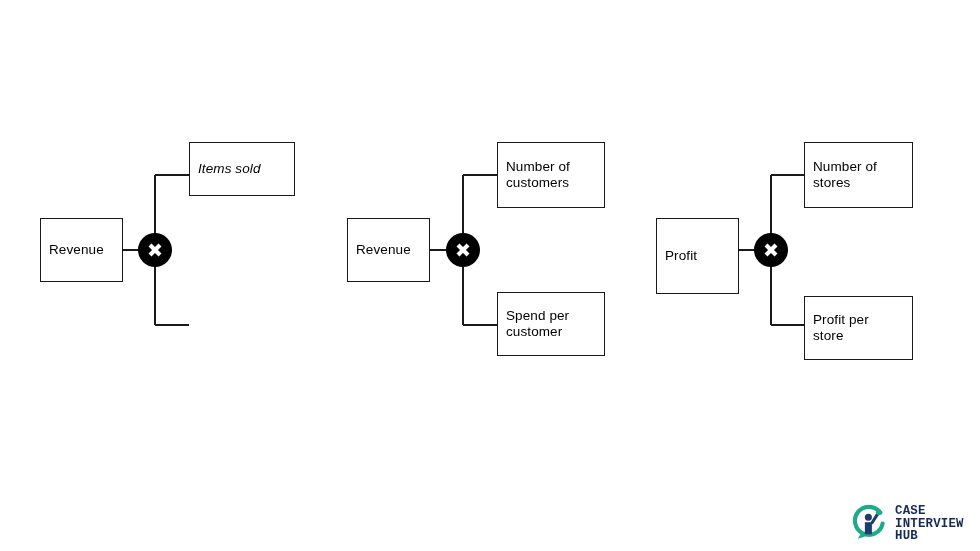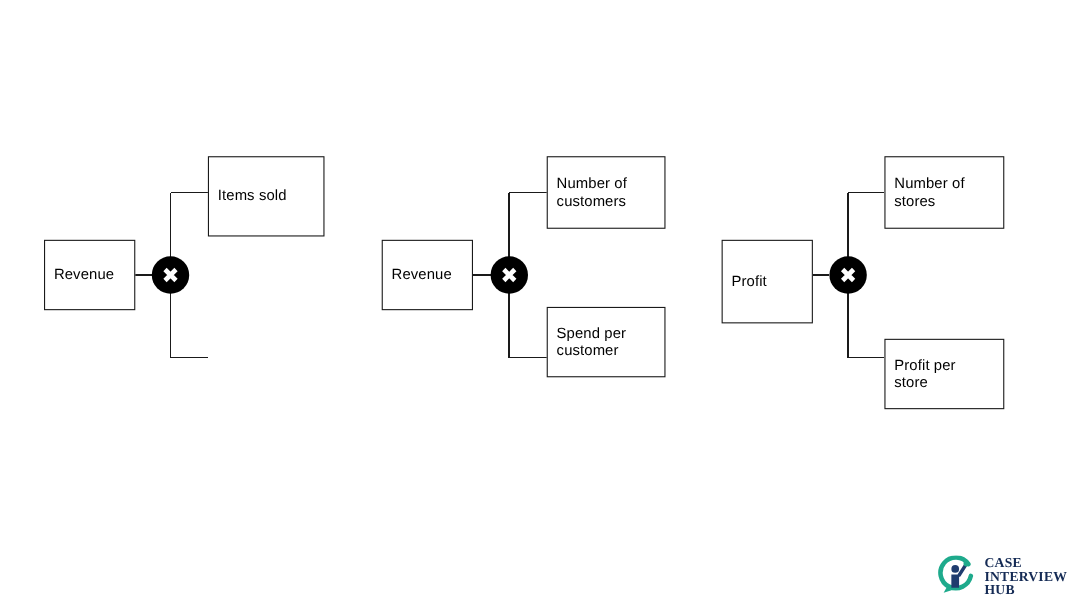--- a/index.html
+++ b/index.html
@@ -75,21 +75,21 @@
     height: 38px;
     flex: 0 0 auto;
   }
   #logo-text {
     display: flex;
     flex-direction: column;
     justify-content: center;
     line-height: 12.6px;
   }
   #logo-text span {
-    font-family: Liberation Serif, serif;
+    font-family: Liberation Mono, monospace;
     font-weight: bold;
     font-size: 12.4px;
     letter-spacing: 0.2px;
     color: #152b55;
     white-space: nowrap;
   }
 </style>
 </head>
 <body>
 
@@ -118,61 +118,61 @@
   <div class="node-box" style="left:40px; top:218px; width:83px; height:64px;">
     <span class="node-label">Revenue</span>
   </div>
 
   <div class="op-badge" style="left:138px; top:233px;">
     <svg width="18" height="18" viewBox="0 0 18 18">
       <path d="M4 4 L14 14 M14 4 L4 14" stroke="#ffffff" stroke-width="4.2" stroke-linecap="butt"></path>
     </svg>
   </div>
 
-  <div class="node-box" style="left:189px; top:142px; width:106px; height:73px;">
+  <div class="node-box" style="left:189px; top:142px; width:106px; height:54px;font-style:italic;">
     <span class="node-label">Items sold</span>
   </div>
 
 
   <div class="node-box" style="left:347px; top:218px; width:83px; height:64px;">
     <span class="node-label">Revenue</span>
   </div>
 
   <div class="op-badge" style="left:446px; top:233px;">
     <svg width="18" height="18" viewBox="0 0 18 18">
       <path d="M4 4 L14 14 M14 4 L4 14" stroke="#ffffff" stroke-width="4.2" stroke-linecap="butt"></path>
     </svg>
   </div>
 
   <div class="node-box" style="left:497px; top:142px; width:108px; height:66px;">
     <span class="node-label">Number of
 customers</span>
   </div>
 
-  <div class="node-box" style="left:497px; top:279px; width:108px; height:64px;">
+  <div class="node-box" style="left:497px; top:292px; width:108px; height:64px;">
     <span class="node-label">Spend per
 customer</span>
   </div>
 
   <div class="node-box" style="left:656px; top:218px; width:83px; height:76px;">
     <span class="node-label">Profit</span>
   </div>
 
   <div class="op-badge" style="left:754px; top:233px;">
     <svg width="18" height="18" viewBox="0 0 18 18">
       <path d="M4 4 L14 14 M14 4 L4 14" stroke="#ffffff" stroke-width="4.2" stroke-linecap="butt"></path>
     </svg>
   </div>
 
   <div class="node-box" style="left:804px; top:142px; width:109px; height:66px;">
     <span class="node-label">Number of
 stores</span>
   </div>
 
-  <div class="node-box" style="left:804px; top:308px; width:109px; height:64px;">
+  <div class="node-box" style="left:804px; top:296px; width:109px; height:64px;">
     <span class="node-label">Profit per
 store</span>
   </div>
 
   <div id="logo">
     <svg id="logo-mark" viewBox="0 0 40 42">
 
       <path d="M31.5 8.5 A15.5 15.5 0 1 0 34 20.5" fill="none" stroke="#1eaa8c" stroke-width="4.6" stroke-linecap="round"></path>
 
       <path d="M10.5 30.5 L6.5 37.5 L14.5 35.0 Z" fill="#1eaa8c"></path>

